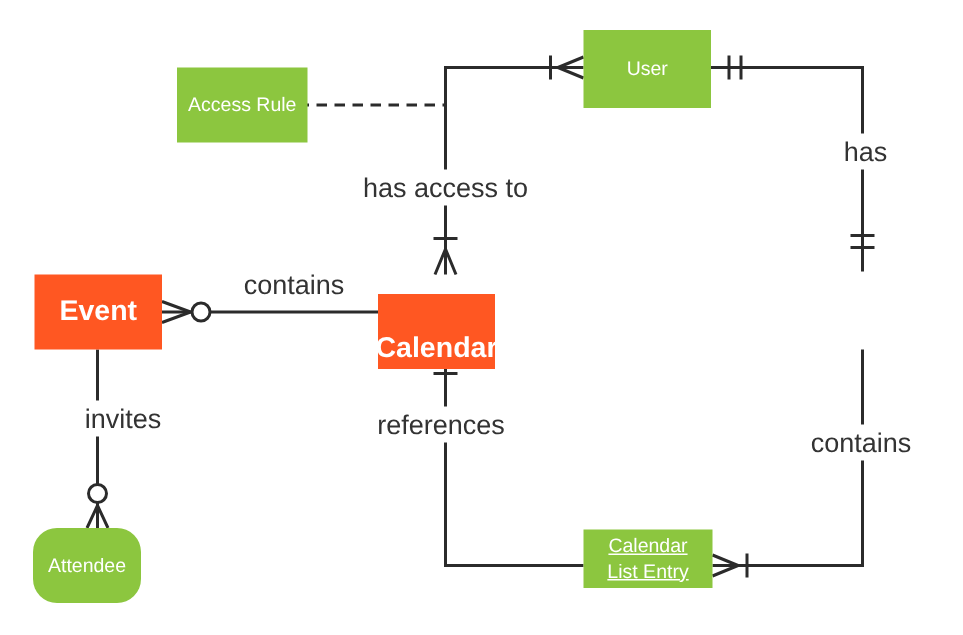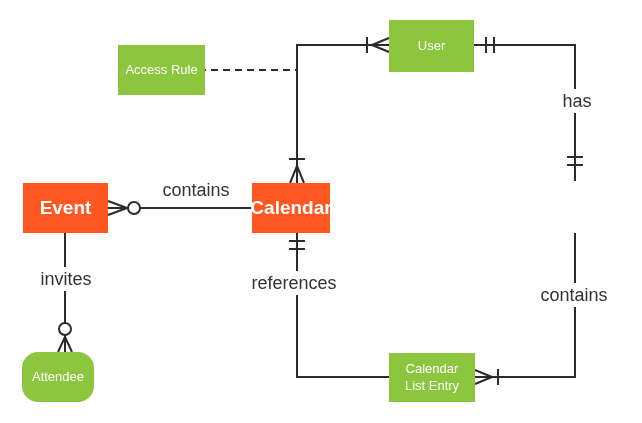--- a/index.html
+++ b/index.html
@@ -129,37 +129,38 @@
   </div>
 
   <div class="entity green" style="left:389px; top:20px; width:85px; height:52px;">
     <span class="entity-label">User</span>
   </div>
 
   <div class="entity orange" style="left:23px; top:183px; width:85px; height:50px;">
     <span class="entity-label">Event</span>
   </div>
 
-  <div class="entity orange" style="left:252px; top:183px; width:78px; height:50px;">
+  <div class="entity orange" style="left:252px; top:196px; width:78px; height:50px;align-items:flex-end;">
     <span class="entity-label">Calendar</span>
   </div>
 
 
-  <div class="entity green" style="left:389px; top:353px; width:86px; height:49px;">
+  <div class="entity green" style="left:389px; top:353px; width:86px; height:39px;text-decoration:underline;">
     <span class="entity-label">Calendar List Entry</span>
   </div>
 
   <div class="entity green" style="left:22px; top:352px; width:72px; height:50px;border-radius:16px;">
     <span class="entity-label">Attendee</span>
   </div>
 
   <div class="edge-label" style="left:196px; top:190px;">contains</div>
 
+  <div class="edge-label" style="left:297px; top:125px;">has access to</div>
 
   <div class="edge-label" style="left:577px; top:101px;">has</div>
 
   <div class="edge-label" style="left:574px; top:295px;">contains</div>
 
   <div class="edge-label" style="left:294px; top:283px;">references</div>
 
-  <div class="edge-label" style="left:66px; top:279px;">invites</div>
+  <div class="edge-label" style="left:82px; top:279px;">invites</div>
 
 </div>
 
 </body></html>

